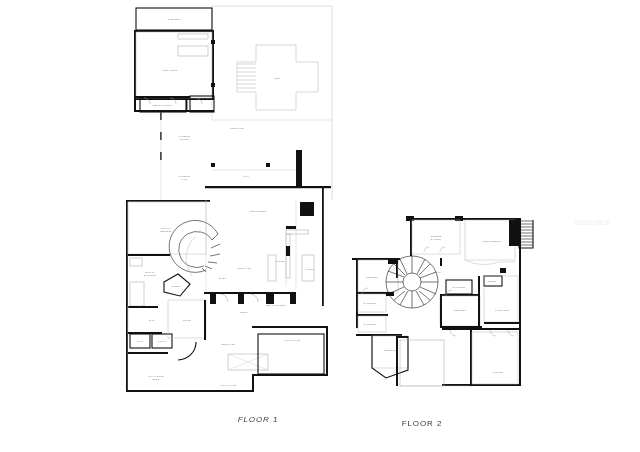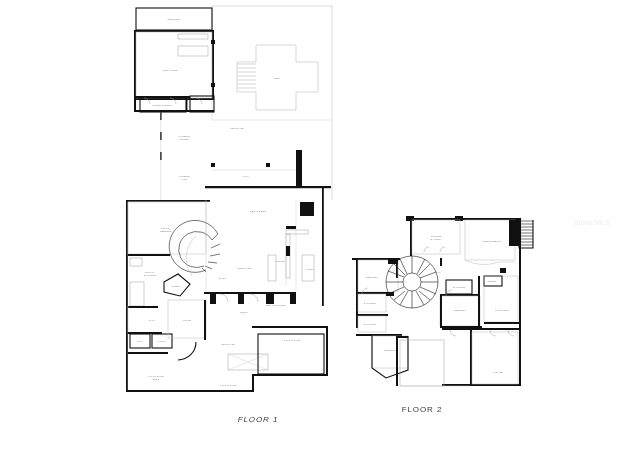--- a/index.html
+++ b/index.html
@@ -30,21 +30,21 @@
     font-size:2.05px; fill:#7d7d7d; letter-spacing:.1px;
     text-anchor:middle; dominant-baseline:middle;
   }
   .floor-cap{
     position:absolute;
     font-family:"Liberation Sans", sans-serif;
     font-size:8px; letter-spacing:.9px; color:#3a3a3a;
     text-align:center; white-space:nowrap;
   }
   #cap1{left:198px;top:415px;width:120px;font-style:italic;}
-  #cap2{left:362px;top:405px;width:120px;text-align:center;}
+  #cap2{left:362px;top:419px;width:120px;text-align:center;}
   #wm{
     position:absolute;left:574px;top:219px;
     font-family:"Liberation Sans", sans-serif;
     font-size:7px;color:#ededed;letter-spacing:.2px;white-space:nowrap;
   }
 </style>
 </head>
 <body>
 
 <div id="sheet">

